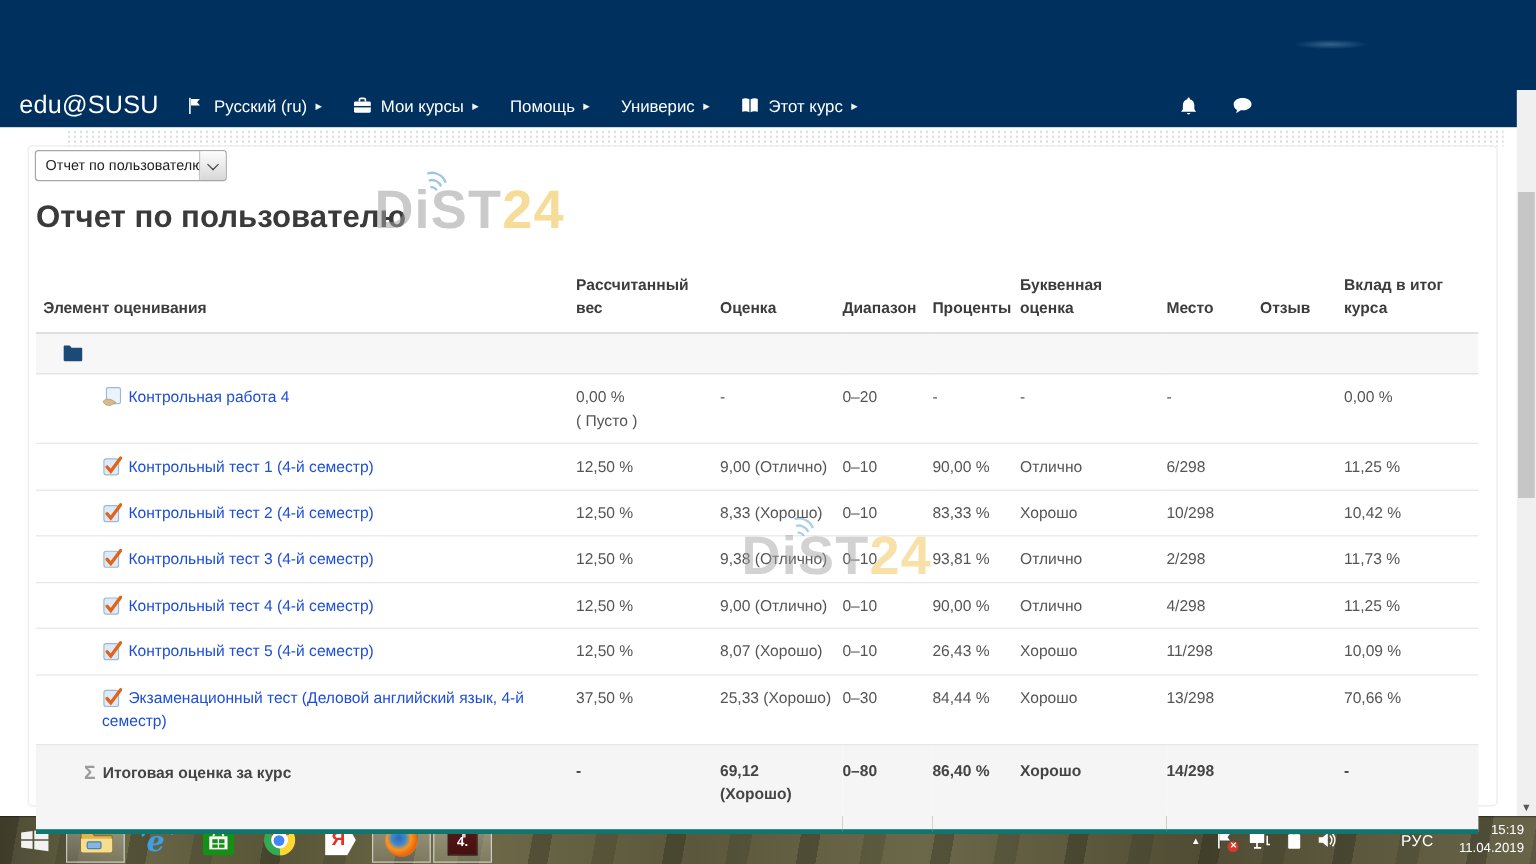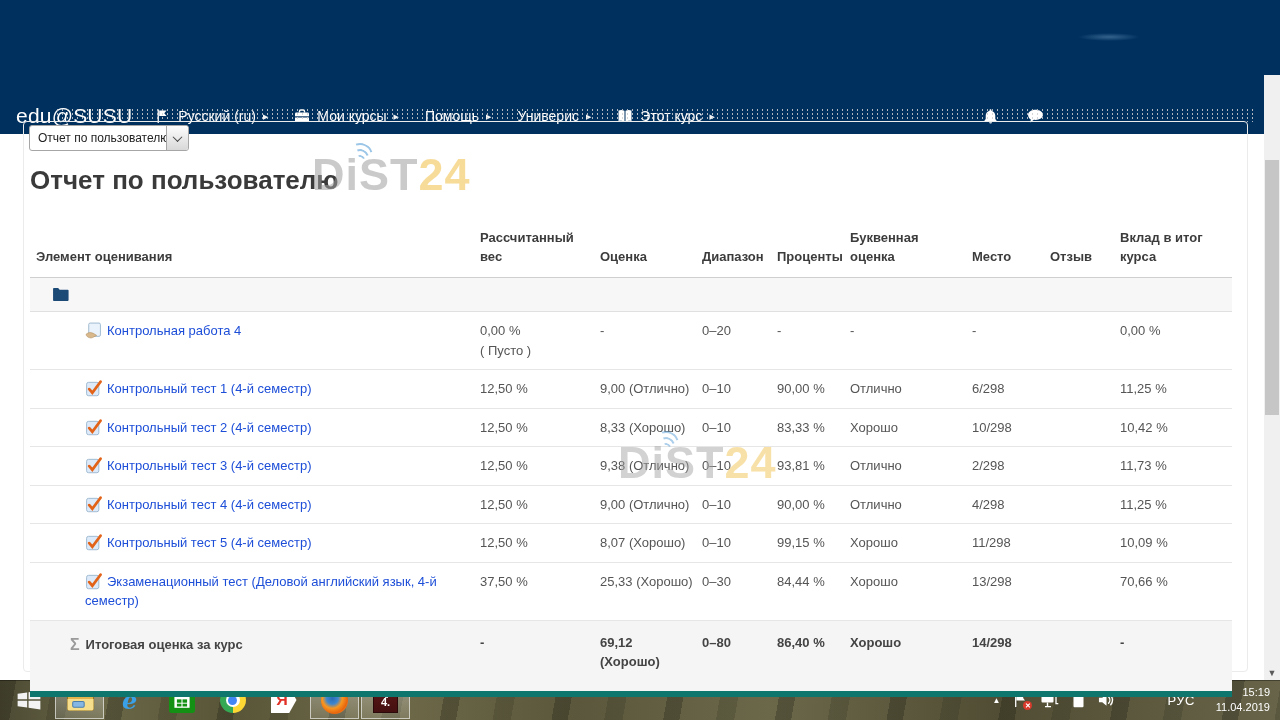--- a/index.html
+++ b/index.html
@@ -3,21 +3,21 @@
 <meta charset="utf-8">
 <title>edu@SUSU — Отчет по пользователю</title>
 <style>
   html,body{margin:0;padding:0;}
   body{
     width:1280px;height:720px;overflow:hidden;position:relative;
     background:#ffffff;font-family:"Liberation Sans", sans-serif;
     -webkit-font-smoothing:antialiased;
   }
   
-  .topbar{position:absolute;left:0;top:0;width:1280px;height:134px;background:#00305e;}
+  .topbar{position:absolute;left:0;top:0;width:1280px;height:106px;background:#00305e;}
   .streak{position:absolute;left:1078px;top:33px;width:62px;height:8px;
     background:radial-gradient(ellipse at center, rgba(150,195,230,.35), rgba(150,195,230,0) 70%);}
   .navbar{position:absolute;left:0;bottom:0;width:1280px;height:36px;display:flex;align-items:center;color:#fff;}
   .brand{font-size:21px;margin-left:16px;letter-spacing:.2px;cursor:pointer;}
   .nav-items{display:flex;align-items:center;margin-left:23px;}
   .nav-item{display:flex;align-items:center;font-size:14px;margin-right:26px;cursor:pointer;white-space:nowrap;}
   .nav-item .nav-ic{display:inline-flex;width:16px;height:16px;margin-right:7px;align-items:center;}
   .nav-item::after{content:"▶";font-size:7px;margin-left:7px;opacity:.95;transform:translateY(.5px);}
   .nav-right{margin-left:auto;margin-right:236px;display:flex;align-items:center;gap:28px;}
   .nav-action{display:inline-flex;width:17px;height:17px;cursor:pointer;}
@@ -64,21 +64,21 @@
     padding:4px 8px 10px 0;border-bottom:1px solid #cfcfcf;line-height:1.45;}
   .report-table td{vertical-align:top;padding:9px 8px 9px 0;border-bottom:1px solid #e6e6e6;line-height:1.5;}
   .report-table td.val{white-space:nowrap;}
   .cat-row td{background:#f7f7f7;color:#17456e;font-weight:bold;border-top:1px solid #e0e0e0;
     border-bottom:1px solid #e0e0e0;padding:7px 0 7px 22px;}
   .cat-row .cat-link{cursor:pointer;}
   .name-cell{padding-left:55px !important;}
   .item-icon{display:inline-block;width:17px;height:17px;margin-right:5px;vertical-align:-4px;}
   .item-icon svg{width:100%;height:100%;}
   .item-link{color:#1d4ed8;cursor:pointer;}
-  .total-row td{background:#f5f5f5;font-weight:bold;color:#444;padding-top:12px;padding-bottom:19px;border-bottom:6px solid #0f766e;}
+  .total-row td{background:#f5f5f5;font-weight:bold;color:#444;padding-top:12px;padding-bottom:19px;border-bottom:4px solid #0f766e;}
   .total-row .name-cell{padding-left:40px !important;}
   .sigma{color:#9b9b9b;font-size:16px;font-weight:bold;margin-right:6px;vertical-align:-1px;}
 
   
   .taskbar{position:absolute;left:0;bottom:0;width:1280px;height:40px;
     background:
       repeating-linear-gradient(100deg, rgba(25,25,15,.28) 0 16px, rgba(0,0,0,0) 16px 52px, rgba(45,45,28,.22) 52px 70px, rgba(0,0,0,0) 70px 110px),
       linear-gradient(90deg,#4c4a33 0,#6a6747 8%,#585538 18%,#6e6a49 30%,#5a573c 45%,#6b684a 60%,#504d34 78%,#676449 100%);
     box-shadow:inset 0 1px 0 rgba(0,0,0,.35);}
   .task-apps{position:absolute;left:4px;top:0;height:40px;display:flex;align-items:center;}
@@ -315,21 +315,21 @@
       <tr>
         <td class="name-cell"><span class="item-icon"><svg viewBox="0 0 16 16">
               <rect x="1.5" y="2.2" width="11.5" height="12.6" rx="1.8" fill="#ddeafa" stroke="#9db9d0" stroke-width=".9"></rect>
               <path d="M4 8.6 6.9 12 14.6 1.6" stroke="#e2641a" stroke-width="2.6" fill="none" stroke-linecap="round"></path>
             </svg></span><span class="item-link">Контрольный тест 5 (4-й семестр)</span></td>
         <td>
           <div>12,50 %</div>
         </td>
         <td class="val">8,07 (Хорошо)</td>
         <td class="val">0–10</td>
-        <td class="val">99,15 %</td>
+        <td class="val">26,43 %</td>
         <td class="val">Хорошо</td>
         <td class="val">11/298</td>
         <td class="val"></td>
         <td class="val">10,09 %</td>
       </tr>
       <tr>
         <td class="name-cell"><span class="item-icon"><svg viewBox="0 0 16 16">
               <rect x="1.5" y="2.2" width="11.5" height="12.6" rx="1.8" fill="#ddeafa" stroke="#9db9d0" stroke-width=".9"></rect>
               <path d="M4 8.6 6.9 12 14.6 1.6" stroke="#e2641a" stroke-width="2.6" fill="none" stroke-linecap="round"></path>
             </svg></span><span class="item-link">Экзаменационный тест (Деловой английский язык, 4-й семестр)</span></td>

